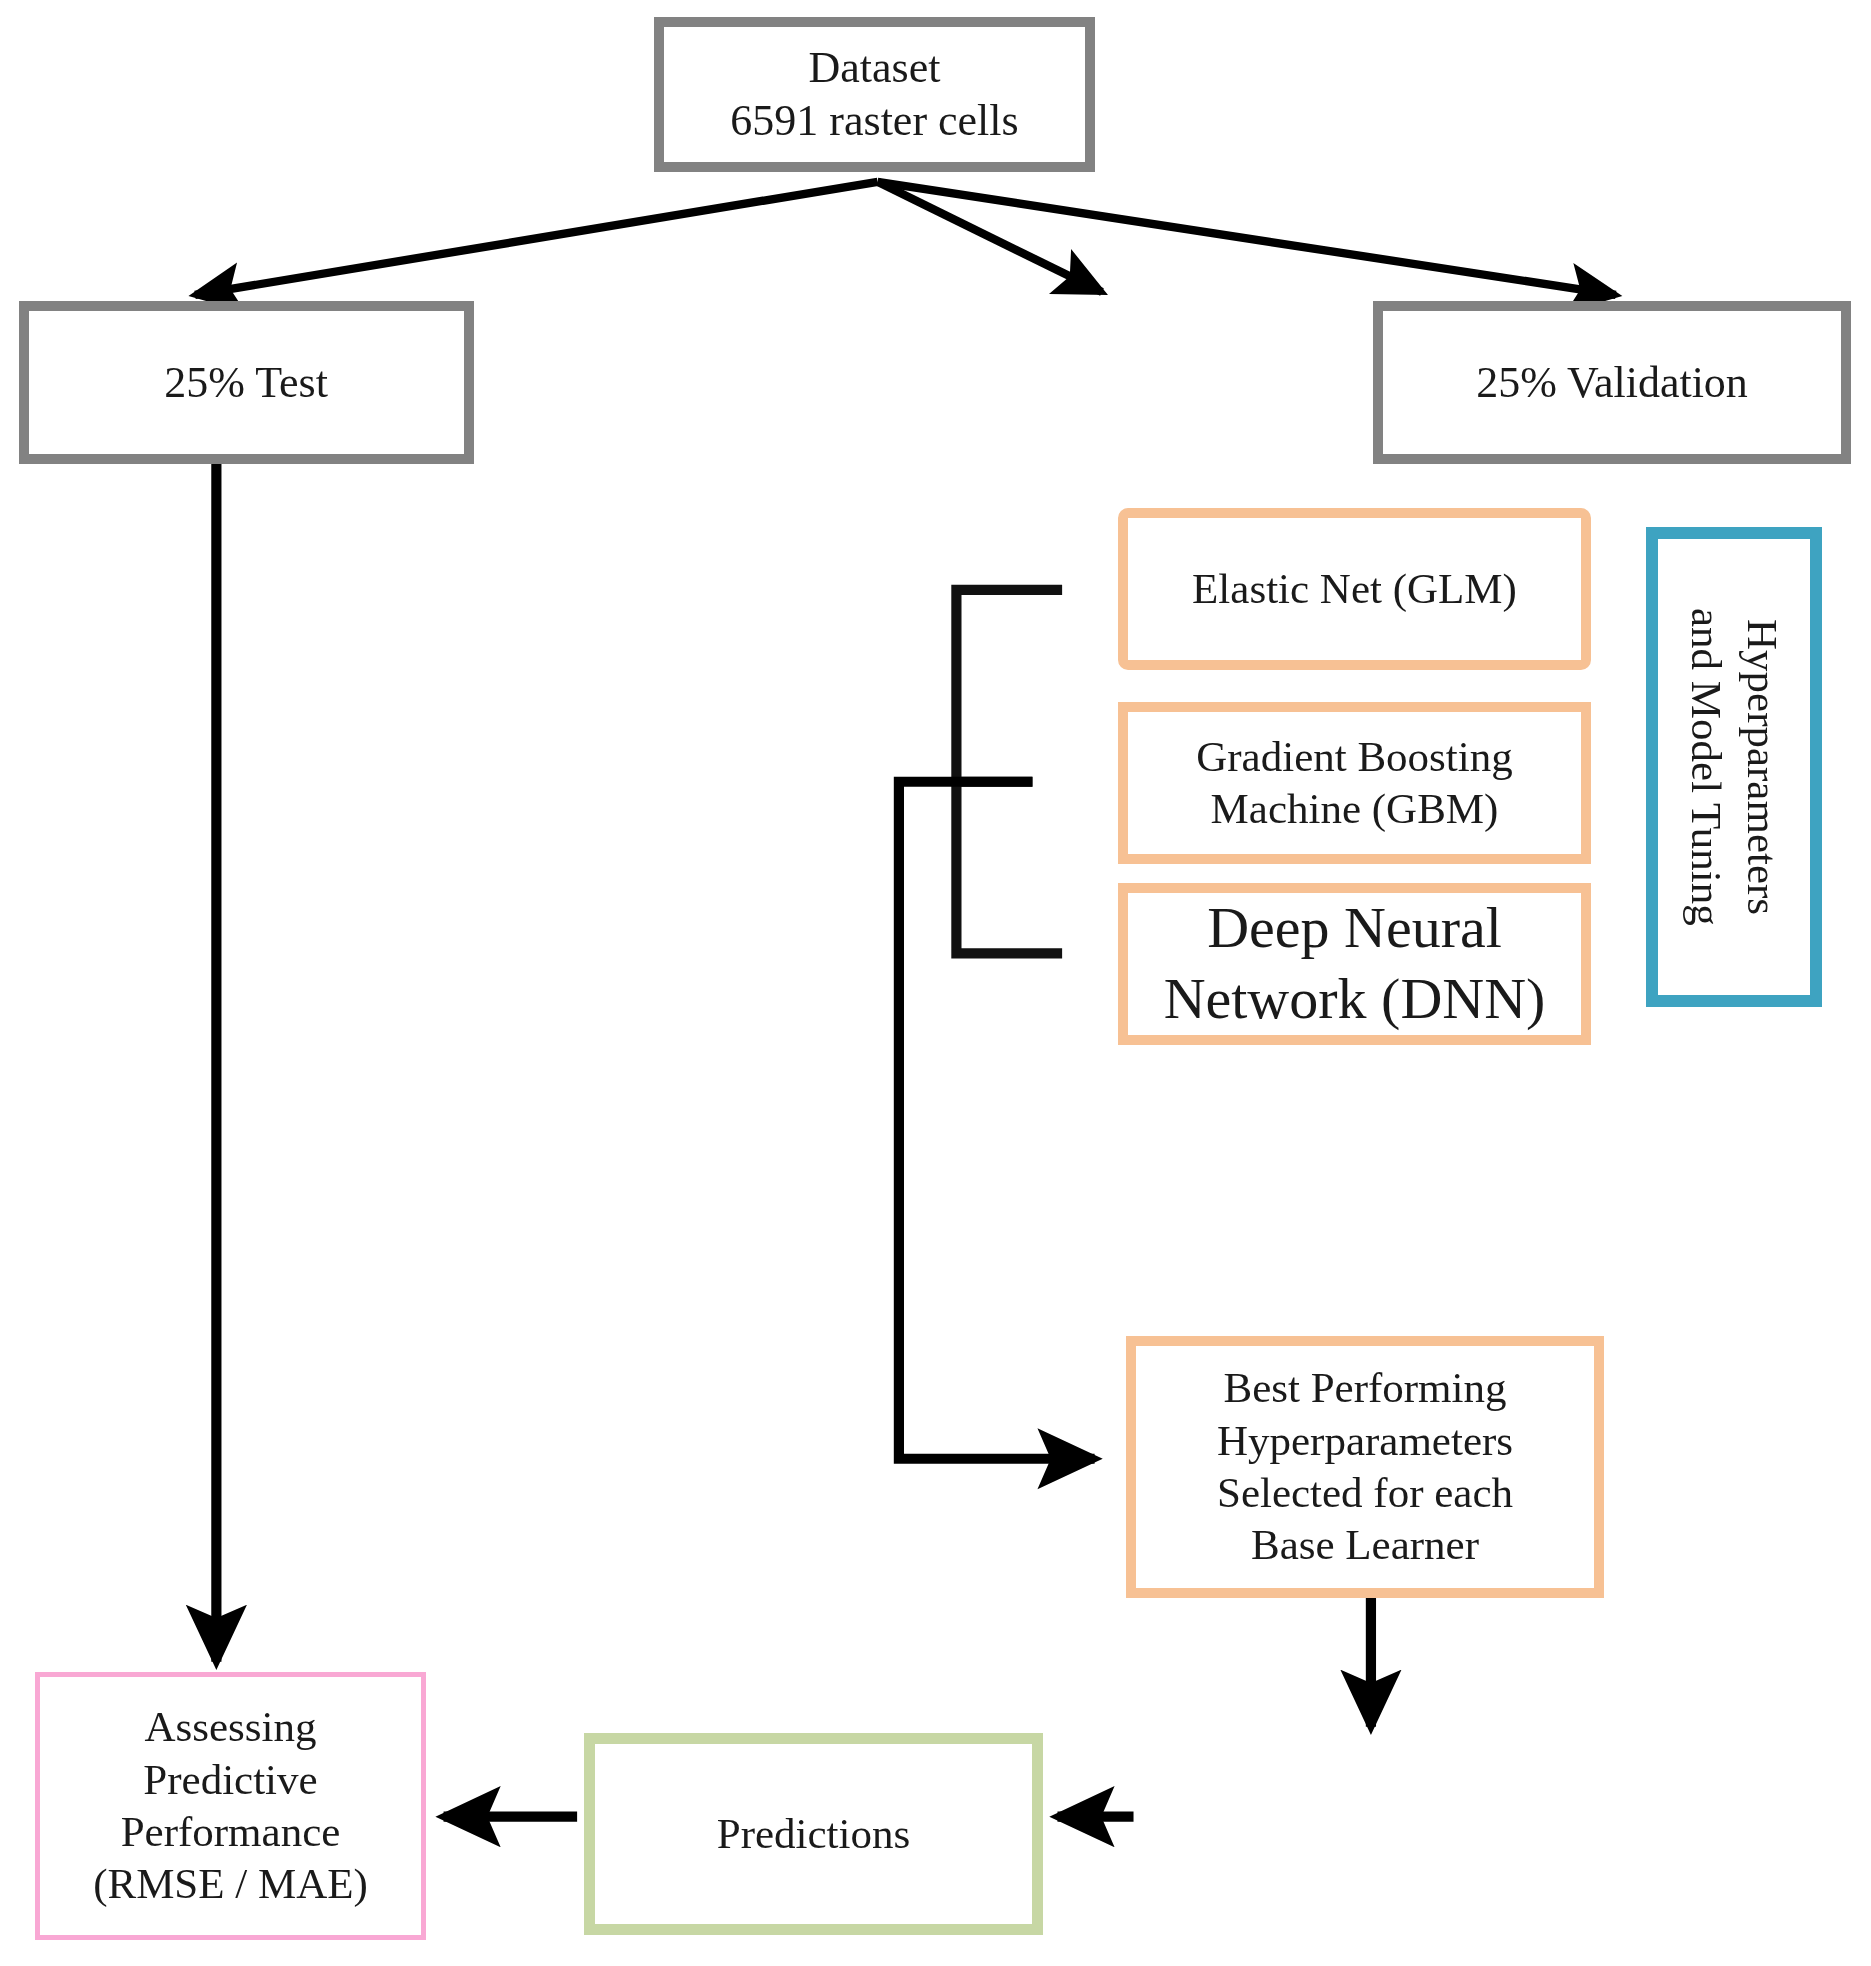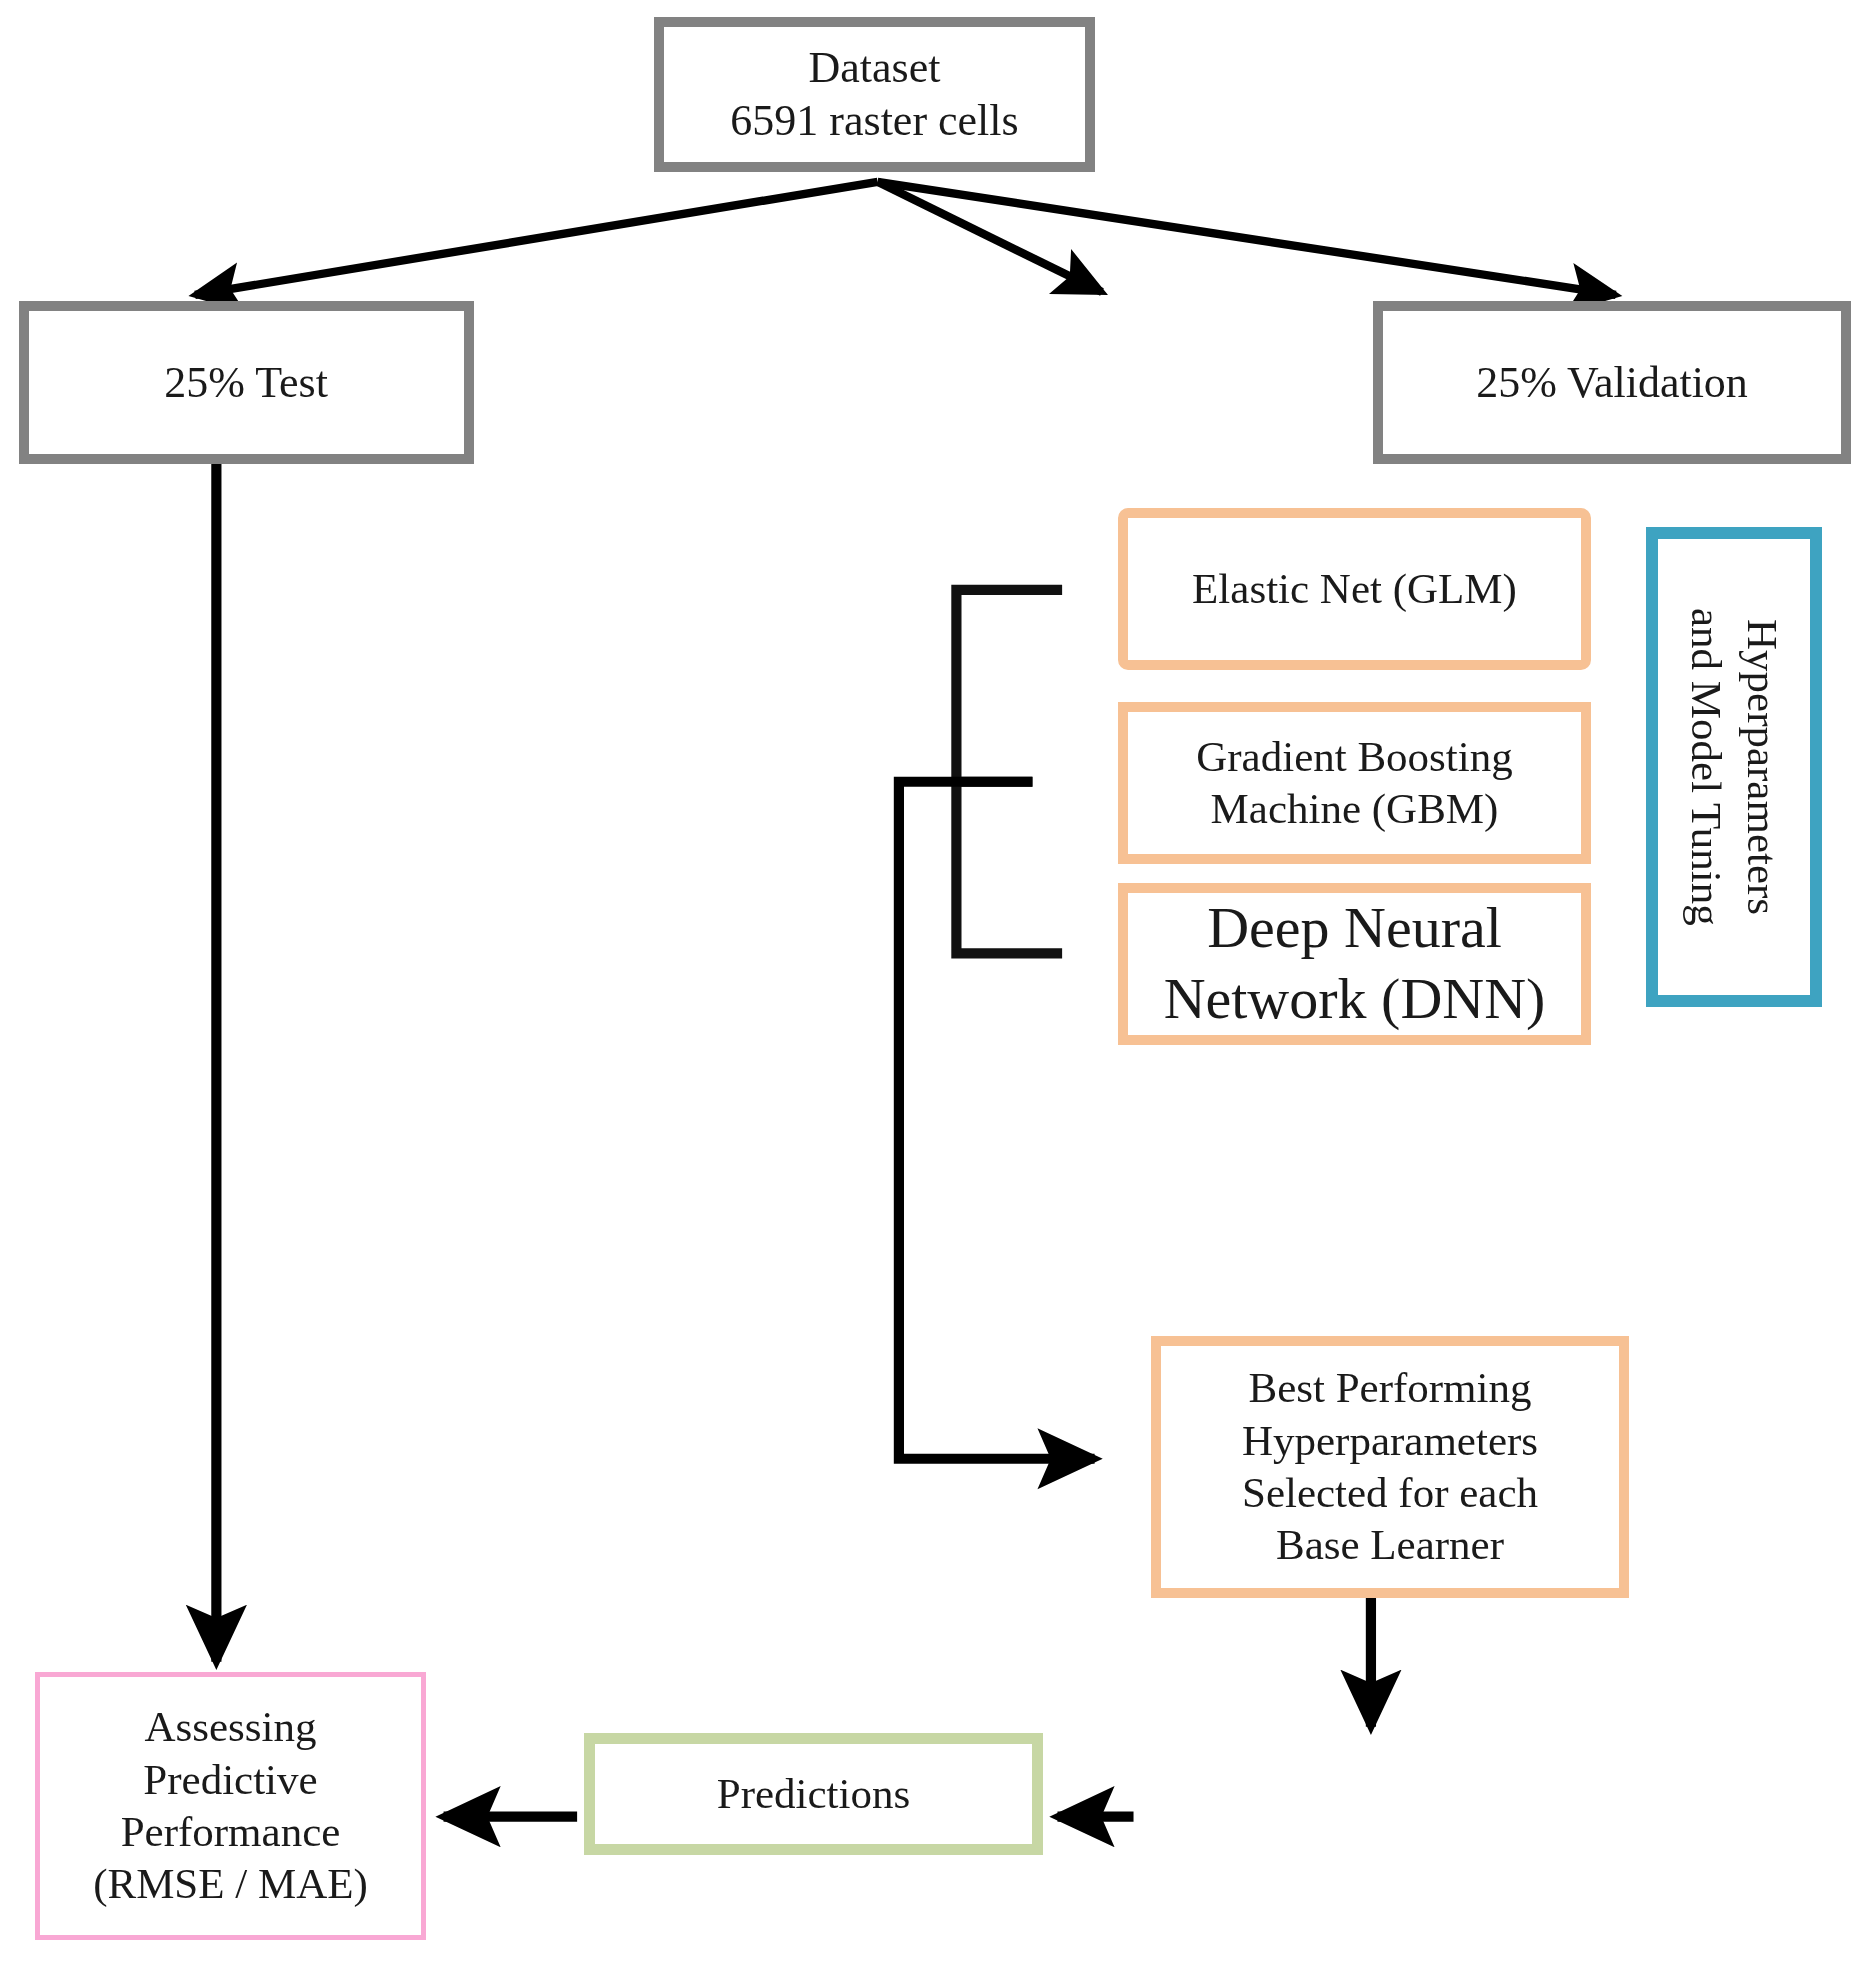--- a/index.html
+++ b/index.html
@@ -112,29 +112,29 @@
   <div class="node orange-node" style="left:1118px; top:883px; width:473px; height:162px; font-size:58px;">
     <span class="lbl">Deep Neural
 Network (DNN)</span>
   </div>
 
   <div class="node blue-node" style="left:1646px; top:527px; width:176px; height:480px; font-size:43px;">
     <span class="vertical-label">Hyperparameters
 and Model Tuning</span>
   </div>
 
-  <div class="node orange-node" style="left:1151px; top:1336px; width:478px; height:262px; font-size:43px;">
+  <div class="node orange-node" style="left:1126px; top:1336px; width:478px; height:262px; font-size:43px;">
     <span class="lbl">Best Performing
 Hyperparameters
 Selected for each
 Base Learner</span>
   </div>
 
 
-  <div class="node green-node" style="left:584px; top:1733px; width:459px; height:122px; font-size:43px;">
+  <div class="node green-node" style="left:584px; top:1733px; width:459px; height:202px; font-size:43px;">
     <span class="lbl">Predictions</span>
   </div>
 
   <div class="node red-node" style="left:35px; top:1672px; width:391px; height:268px; font-size:43px;">
     <span class="lbl">Assessing
 Predictive
 Performance
 (RMSE / MAE)</span>
   </div>
 

